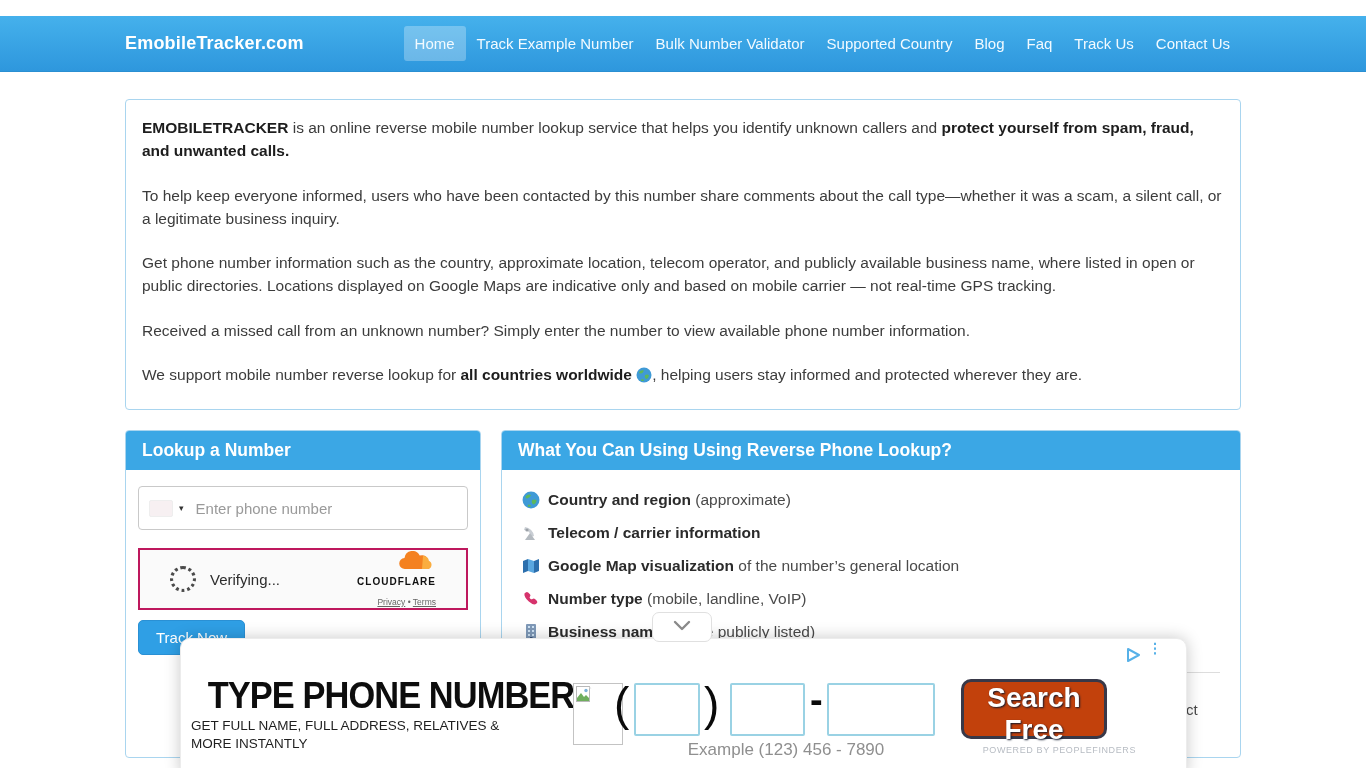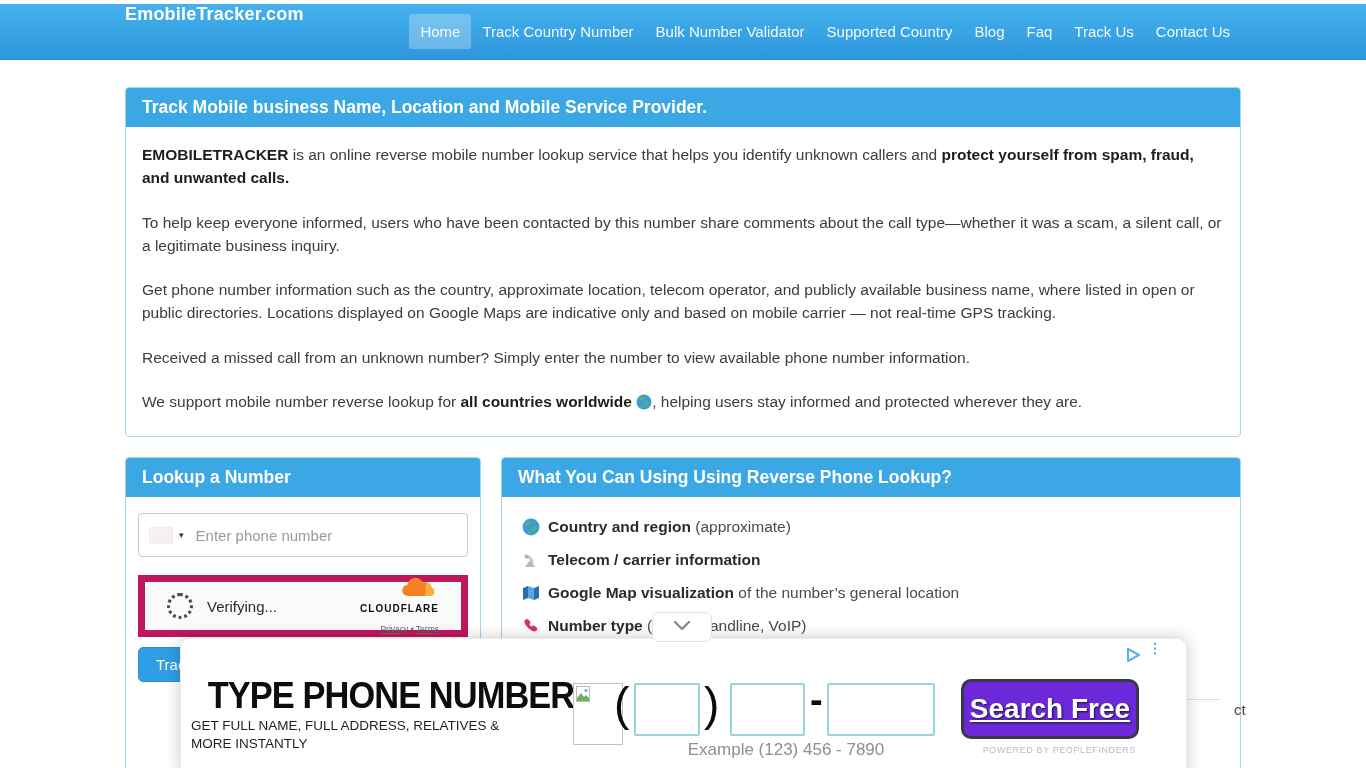--- a/index.html
+++ b/index.html
@@ -1,21 +1,21 @@
 <!DOCTYPE html>
 <html><head>
 <meta charset="utf-8">
 <style>
   * { margin:0; padding:0; box-sizing:border-box; }
   html,body { width:1366px; height:768px; overflow:hidden; background:#fff;
     font-family:"Liberation Sans", sans-serif; }
   
   .navbar { height:56px; background:linear-gradient(#45b1ec,#2e97dd);
     border-bottom:1px solid #2a8fd2; }
-  .nav-inner { width:1116px; margin:4px auto; height:100%; display:flex; align-items:flex-start;gap:8px; }
+  .nav-inner { width:1116px; margin:16px auto; height:100%; display:flex; align-items:center;gap:8px; }
   .brand { color:#fff; font-size:18px; font-weight:700; letter-spacing:.2px; text-decoration:none; }
   .nav-menu { margin-left:auto; display:flex; align-items:center; height:100%; }
   .nav-item { color:#f2faff; font-size:15px; text-decoration:none; padding:9px 11px;
     border-radius:3px; white-space:nowrap; }
   .nav-item.active { background:rgba(255,255,255,.28); }
   
   .main { width:1116px; margin:27px auto 0; }
   .card { border:1px solid #a9d5ef; border-radius:4px; background:#fff; }
   .card-header { background:#3ba7e5; color:#fff; font-size:17.5px; font-weight:700;
     padding:9px 16px; border-radius:3px 3px 0 0; }
@@ -30,91 +30,90 @@
   .lookup-card { width:356px; flex:0 0 356px; display:flex; flex-direction:column; }
   .find-card { flex:1; }
   .lookup-body { padding:16px 12px; }
   .phone-box { height:44px; border:1px solid #c9c9c9; border-radius:4px; display:flex;
     align-items:center; padding:0 10px; background:#fff; }
   .flag-ph { width:24px; height:17px; background:#f7f0f2; border:1px solid #eee; border-radius:2px; }
   .caret { font-size:9px; color:#333; margin-left:6px; }
   .phone-input { border:none; outline:none; font-size:15px; margin-left:12px; flex:1;
     color:#333; font-family:"Liberation Sans",sans-serif; }
   .phone-input::placeholder { color:#9a9a9a; }
-  .cf-box { margin-top:18px; height:62px; background:#fafafa; border:7px solid #be185d;
-    display:flex; align-items:center; padding:0 22px; }
+  .cf-box { margin-top:18px; height:62px; background:#fafafa; border:2px solid #be185d;
+    display:flex; align-items:center; padding:0 30px; }
   .spinner { width:26px; height:26px; border:3px dotted #4a4a4a; border-radius:50%; flex:0 0 26px; }
   .cf-status { font-size:15px; color:#2d2d2d; margin-left:14px; }
   .cf-right { margin-left:auto; text-align:right; }
   .cf-brand { font-size:10px; font-weight:800; letter-spacing:1px; color:#111; margin-top:1px; }
   .cf-links { font-size:8.5px; color:#666; margin-top:10px; }
   .cf-links a { color:#666; }
   .track-btn { margin-top:10px; background:#2f9fe5; border:1px solid #2a90d4; color:#fff;
     font-size:15px; padding:8px 17px; border-radius:5px; cursor:pointer;
     font-family:"Liberation Sans",sans-serif; }
   
   .find-body { padding:20px 20px 0; min-height:287px; }
   .find-item { display:flex; align-items:center; margin-bottom:13px; font-size:15.5px;
     color:#4a4a4a; line-height:20px; }
   .f-icon { width:26px; flex:0 0 26px; display:inline-flex; }
   .find-item strong { color:#2b2b2b; }
   .find-hr { border:none; border-top:1px solid #ddd; margin:30px 0 0; }
-  .cut-fragment { position:absolute; left:1186px; top:701px; font-size:15px; color:#4a4a4a;margin-left:48px; }
+  .cut-fragment { position:absolute; left:1186px; top:701px; font-size:15px; color:#4a4a4a; }
   
   .dismiss-tab { position:absolute; left:652px; top:612px; width:60px; height:30px;
     background:#fff; border:1px solid #e0e0e0; border-radius:7px; z-index:60;
     display:flex; align-items:center; justify-content:center; cursor:pointer; }
   
   .ad { position:absolute; left:180px; top:638px; width:1007px; height:140px; background:#fff;
     border:1px solid #ececec; border-radius:10px; box-shadow:0 0 16px rgba(0,0,0,.22); z-index:50; }
   .ad-headline { position:absolute; left:10px; top:36px; width:400px; text-align:center;
     font-size:37px; font-weight:800; color:#0d0d0d; letter-spacing:-1px; transform:scaleX(.93); }
   .ad-sub { position:absolute; left:10px; top:78px; width:400px; text-align:left;
     font-size:13.5px; color:#1f1f1f; line-height:1.32; }
   .broken-img { position:absolute; left:392px; top:44px; width:50px; height:62px;
     border:1px solid #c3c3c3; background:#fff; padding:2px; }
   .ad-sym { position:absolute; font-weight:300; font-size:46px; color:#0a0a0a; }
   .ad-dash { position:absolute; font-weight:700; font-size:38px; color:#0a0a0a; }
   .ad-input { position:absolute; top:44px; height:53px; border:2px solid #9ad2e4; border-radius:2px;
     background:#fff; outline:none; font-size:22px; padding:0 8px; width:66px; text-align:center; }
-  .search-btn { position:absolute; left:780px; top:40px; width:178px; height:60px;
-    background:#6d28d9; border:3px solid #383848; border-radius:10px; color:#fff;
+  .search-btn { position:absolute; left:780px; top:40px; width:146px; height:60px;
+    background:#c2410c; border:3px solid #383848; border-radius:10px; color:#fff;
     font-size:28px; font-weight:700; cursor:pointer; text-shadow:1px 1px 2px #101a2e;
-    font-family:"Liberation Sans",sans-serif;text-decoration:underline; }
+    font-family:"Liberation Sans",sans-serif; }
   .powered { position:absolute; left:780px; top:106px; width:175px; text-align:right;
     font-size:9px; color:#b7bcc3; letter-spacing:.6px; }
   .example { position:absolute; left:455px; top:101px; width:300px; text-align:center;
     font-size:17px; color:#8f8f8f; }
   .adchoices { position:absolute; top:8px; right:44px; cursor:pointer; }
   .ad-dots { position:absolute; top:6px; right:24px; color:#57b1e8; font-size:14px;
     font-weight:700; letter-spacing:0; line-height:6px; cursor:pointer; }
 </style>
 </head>
 <body>
 
 <div class="navbar">
   <div class="nav-inner">
     <a href="#" class="brand">EmobileTracker.com</a>
     <div class="nav-menu">
       <a href="#" class="nav-item active">Home</a>
-      <a href="#" class="nav-item">Track Country Number</a>
+      <a href="#" class="nav-item">Track Example Number</a>
       <a href="#" class="nav-item">Bulk Number Validator</a>
       <a href="#" class="nav-item">Supported Country</a>
       <a href="#" class="nav-item">Blog</a>
       <a href="#" class="nav-item">Faq</a>
       <a href="#" class="nav-item">Track Us</a>
       <a href="#" class="nav-item">Contact Us</a>
     </div>
   </div>
 </div>
 
 <div class="main">
 
   <div class="card">
-    <div class="card-header">Track Mobile business Name, Location and Mobile Service Provider.</div>
     <div class="intro-body">
       <p><strong>EMOBILETRACKER</strong><span> is an online reverse mobile number lookup service that helps you identify unknown callers and </span><strong>protect yourself from spam, fraud, and unwanted calls.</strong></p>
       <p>To help keep everyone informed, users who have been contacted by this number share comments about the call type—whether it was a scam, a silent call, or a legitimate business inquiry.</p>
       <p>Get phone number information such as the country, approximate location, telecom operator, and publicly available business name, where listed in open or public directories. Locations displayed on Google Maps are indicative only and based on mobile carrier — not real-time GPS tracking.</p>
       <p>Received a missed call from an unknown number? Simply enter the number to view available phone number information.</p>
       <p><span>We support mobile number reverse lookup for </span><strong>all countries worldwide</strong><span> </span><span class="inline-globe"><svg width="16" height="16" viewBox="0 0 16 16">
               <circle cx="8" cy="8" r="7.5" fill="#3f9ad6"></circle>
               <path d="M3 5 Q5 2.5 8 3.5 Q7 6 5 6.5 Q3.5 7 3 5z M9 8 q3-1 4 .5 q-.5 3-3 3.5 q-2-1.5-1-4z M6 12 q2 0 2 1.5 q-1.5 1-3 0 q.3-1.2 1-1.5z" fill="#5cb85c"></path>
             </svg></span><span>, helping users stay informed and protected wherever they are.</span></p>
     </div>

